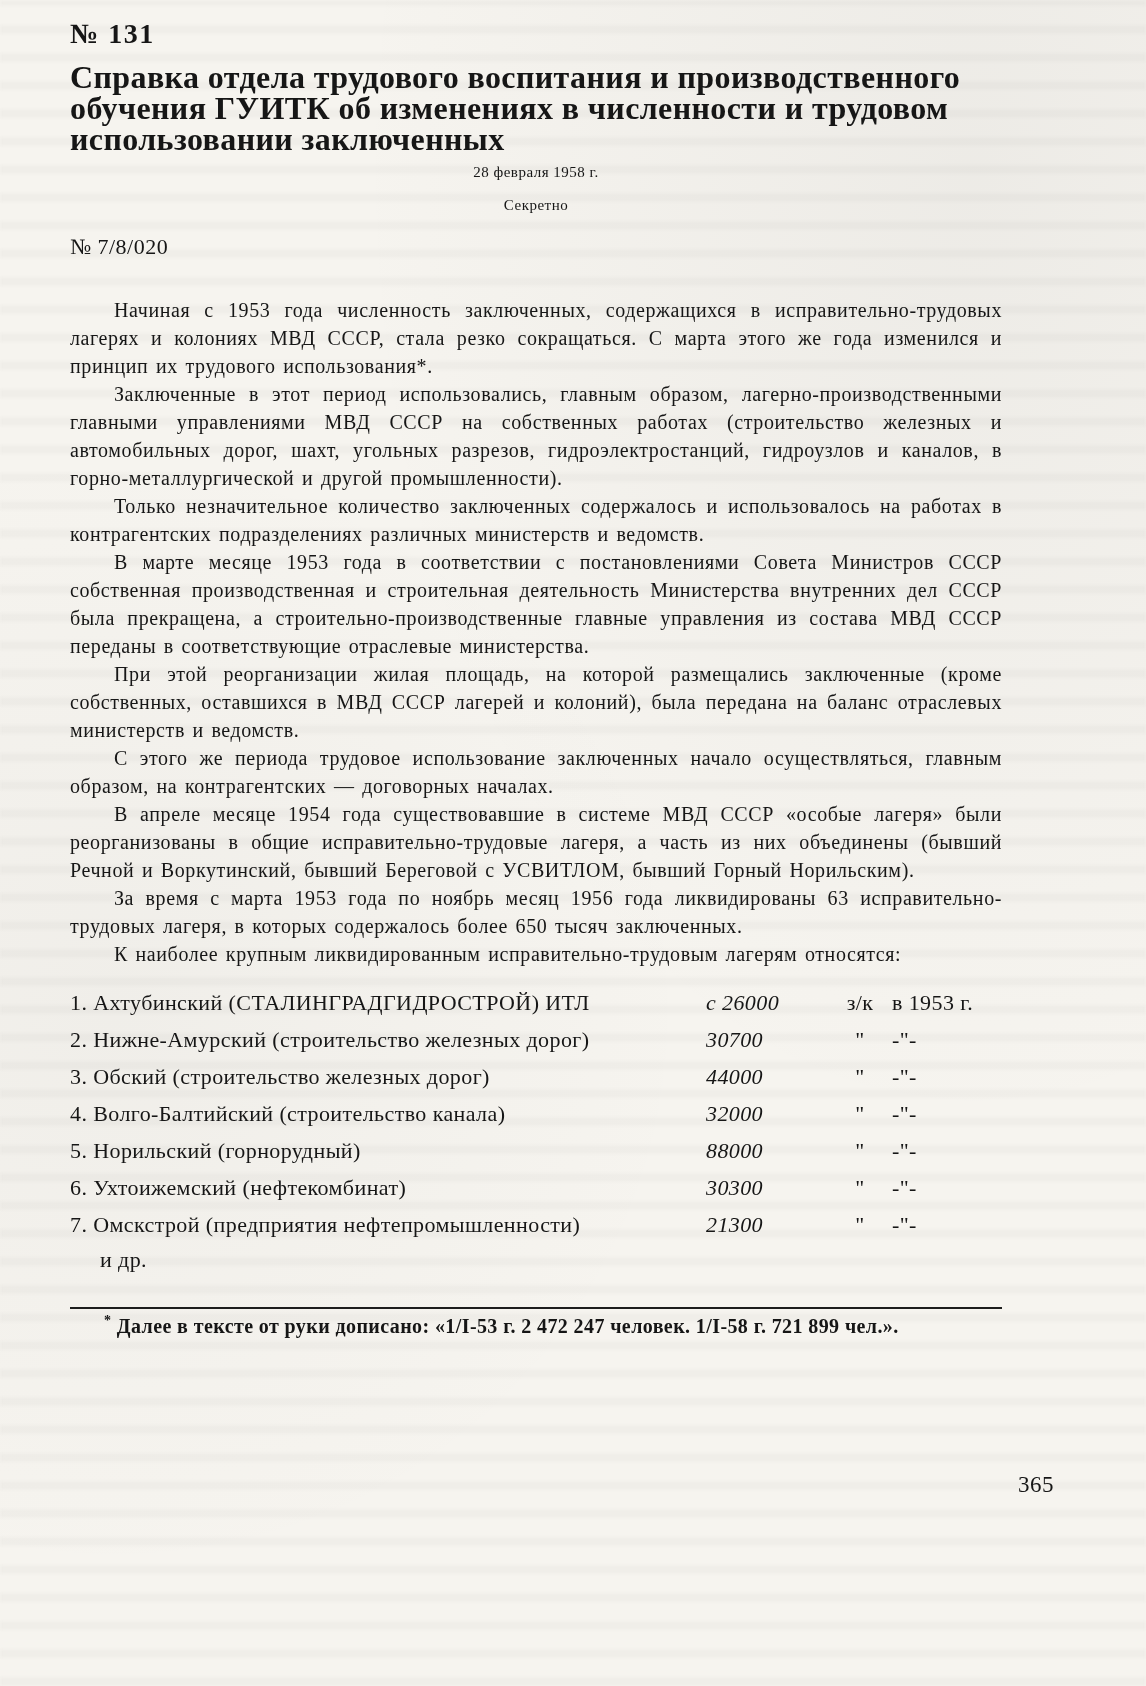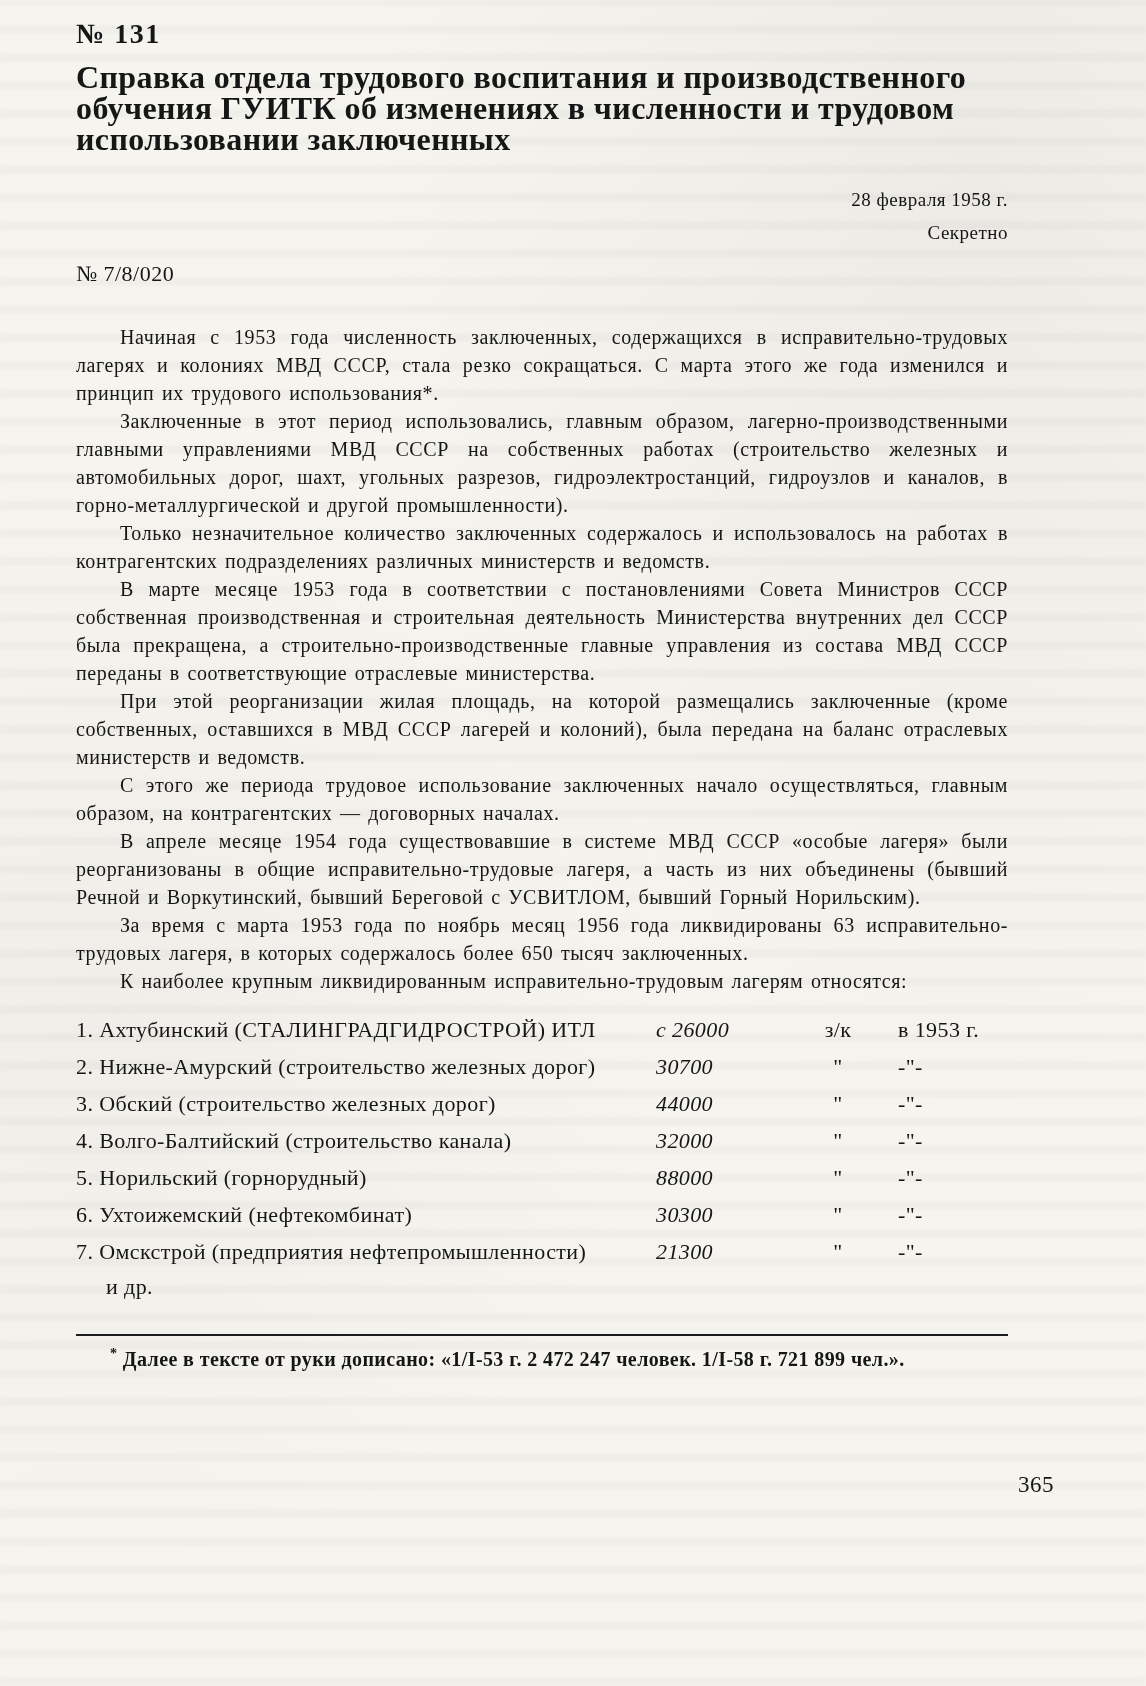--- a/index.html
+++ b/index.html
@@ -35,40 +35,40 @@
   .bleed2 {
     position: absolute;
     inset: 0;
     pointer-events: none;
     background:
       radial-gradient(ellipse at 85% 10%, rgba(90,90,90,0.06), transparent 45%),
       radial-gradient(ellipse at 10% 60%, rgba(90,90,90,0.04), transparent 40%);
   }
   .content {
     position: absolute;
-    left: 76px;
+    left: 70px;
     top: 18px;
     width: 932px;
   }
   .doc-number {
     font-size: 28px;
     font-weight: bold;
     letter-spacing: 1.5px;
   }
   .title {
     margin: 12px 0 0 0;
     font-size: 32px;
     font-weight: bold;
     line-height: 31px;
     letter-spacing: 0.4px;
   }
   .meta {
-    margin-top: 28px;
-    text-align: right;
-    font-size: 19px;
+    margin-top: 1px;
+    text-align: center;
+    font-size: 15px;
     line-height: 33px;
     letter-spacing: 0.5px;
   }
   .ref {
     margin-top: 12px;
     font-size: 22px;
     letter-spacing: 0.5px;
   }
   .body-text {
     margin-top: 36px;
@@ -84,34 +84,33 @@
   }
   .camps {
     margin-top: 16px;
     font-size: 22px;
     letter-spacing: 0.4px;
   }
   .camp-row {
     display: flex;
     line-height: 37px;
     align-items: flex-end;
-    gap: 28px;
   }
   .camp-name { flex: 1 1 auto; white-space: nowrap; overflow: hidden; }
   .camp-amount { flex: 0 0 122px; font-style: italic; }
   .camp-unit { flex: 0 0 64px; text-align: center; }
   .camp-year { flex: 0 0 110px; }
   .camp-etc {
     line-height: 34px;
     padding-left: 30px;
   }
   .footnote-block {
     margin-top: 30px;
     border-top: 2px solid #1d1d1d;
-    padding-top: 10px;
+    padding-top: 4px;
     font-size: 20px;
     font-weight: bold;
     letter-spacing: 0.4px;
   }
   .footnote-text {
     padding-left: 34px;
   }
   .footnote-text sup {
     font-size: 14px;
   }

